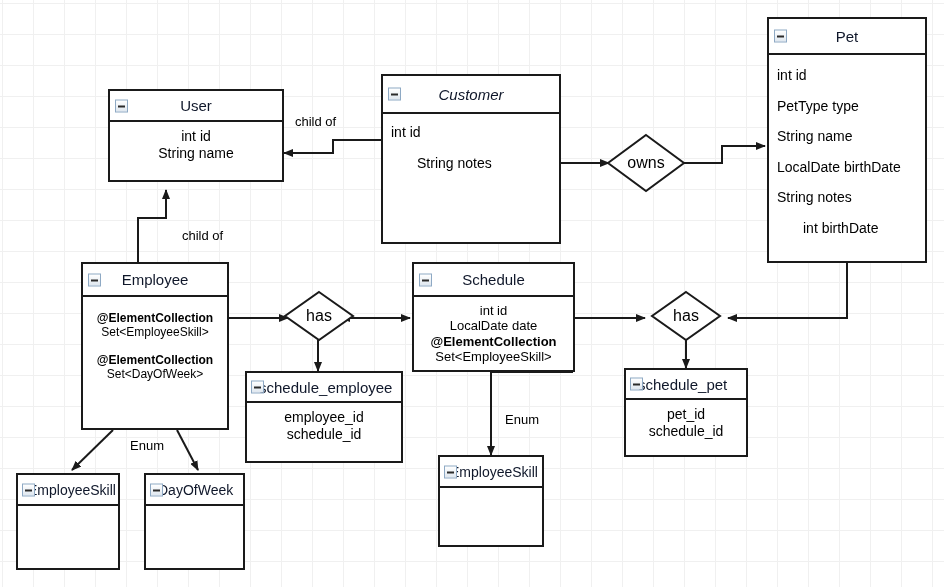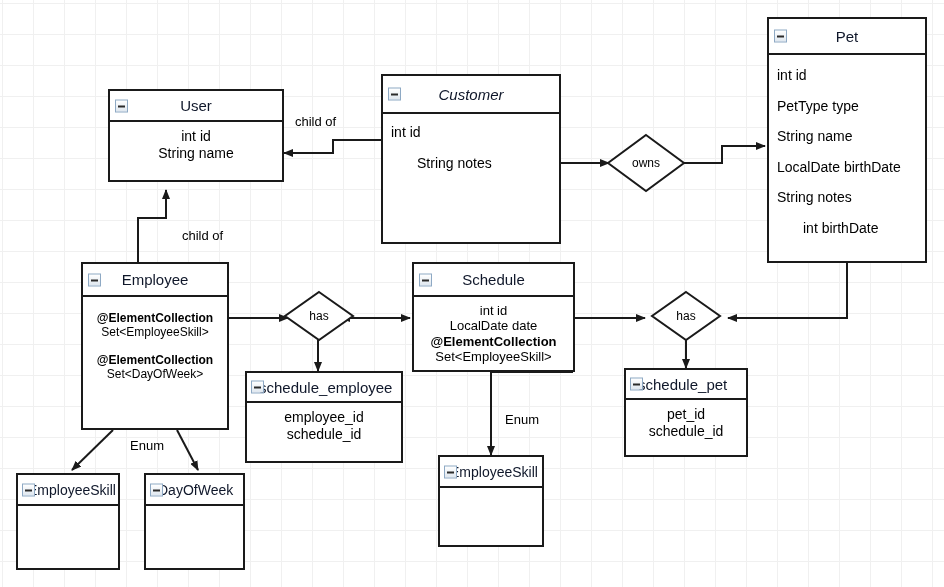--- a/index.html
+++ b/index.html
@@ -92,21 +92,21 @@
     position: absolute;
     z-index: 6;
   }
   .diamond-label {
     position: absolute;
     left: 0; top: 0;
     width: 100%; height: 100%;
     display: flex;
     align-items: center;
     justify-content: center;
-    font-size: 12px;
+    font-size: 16px;
     color: #000000;
   }
   .edge-label {
     position: absolute;
     font-size: 13px;
     color: #000000;
     white-space: nowrap;
     z-index: 7;
     background: transparent;
   }

